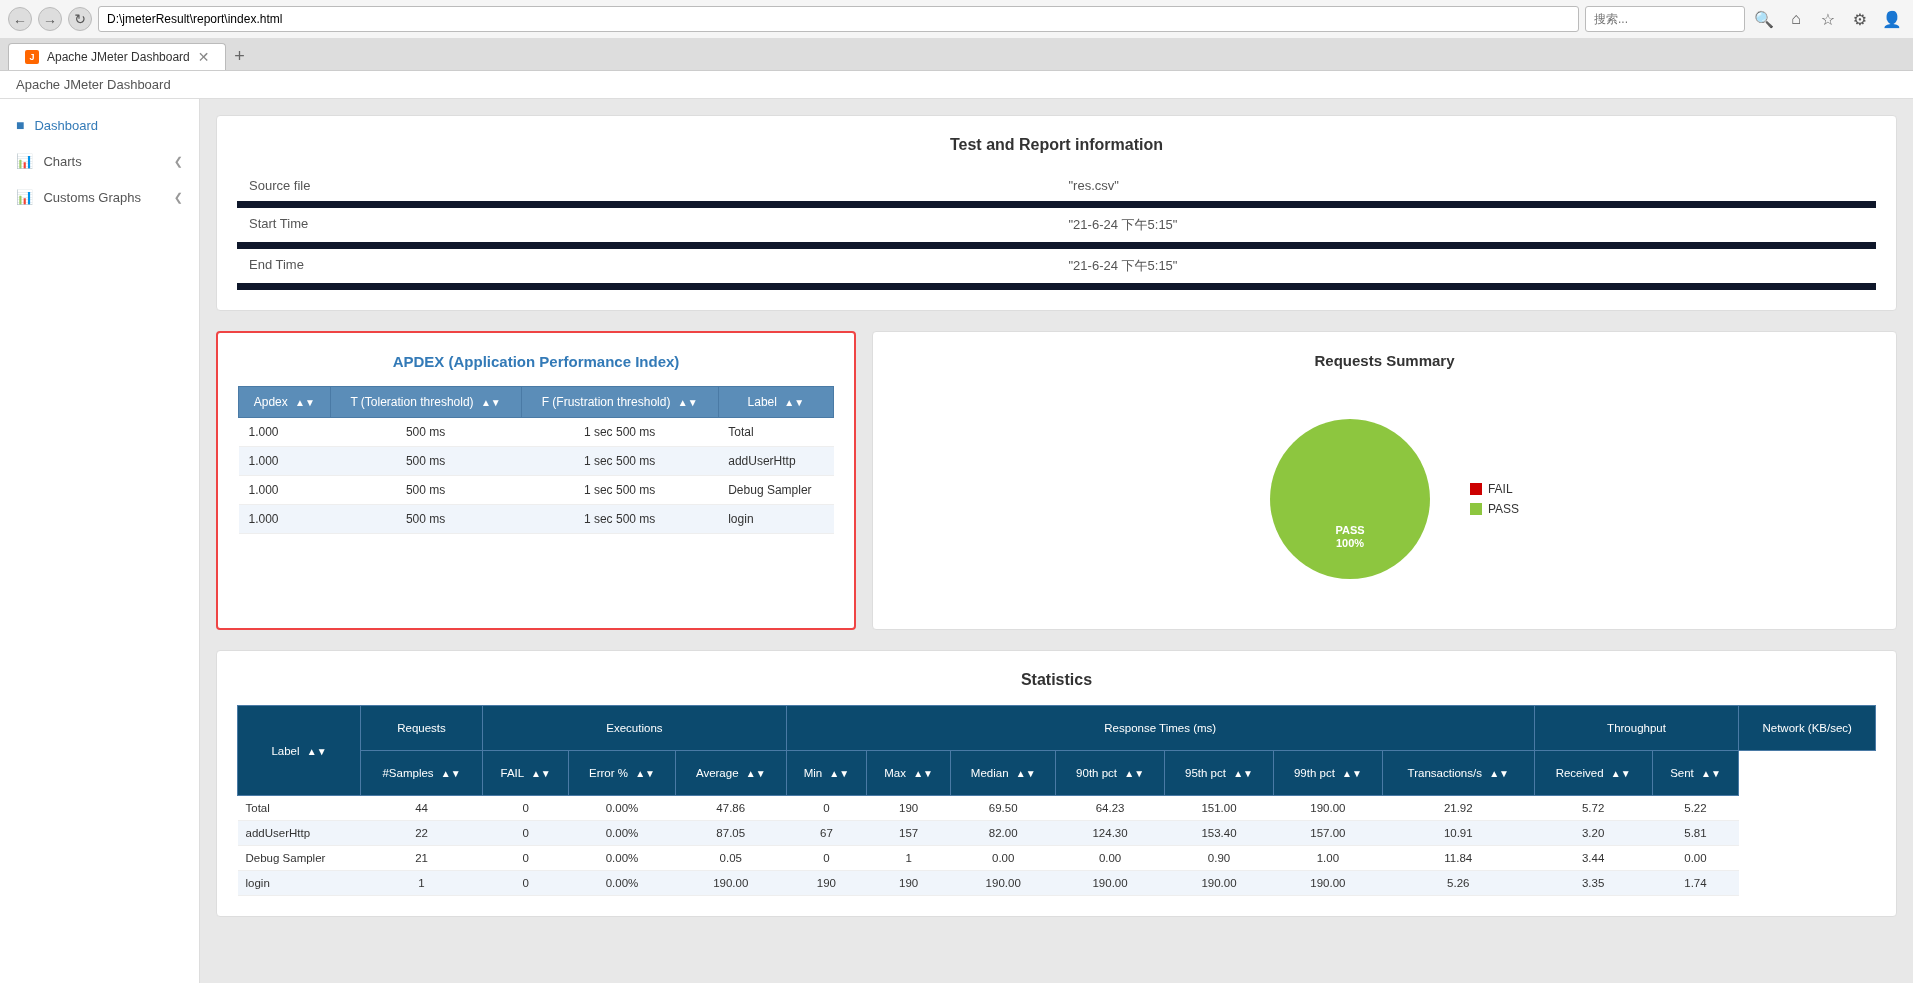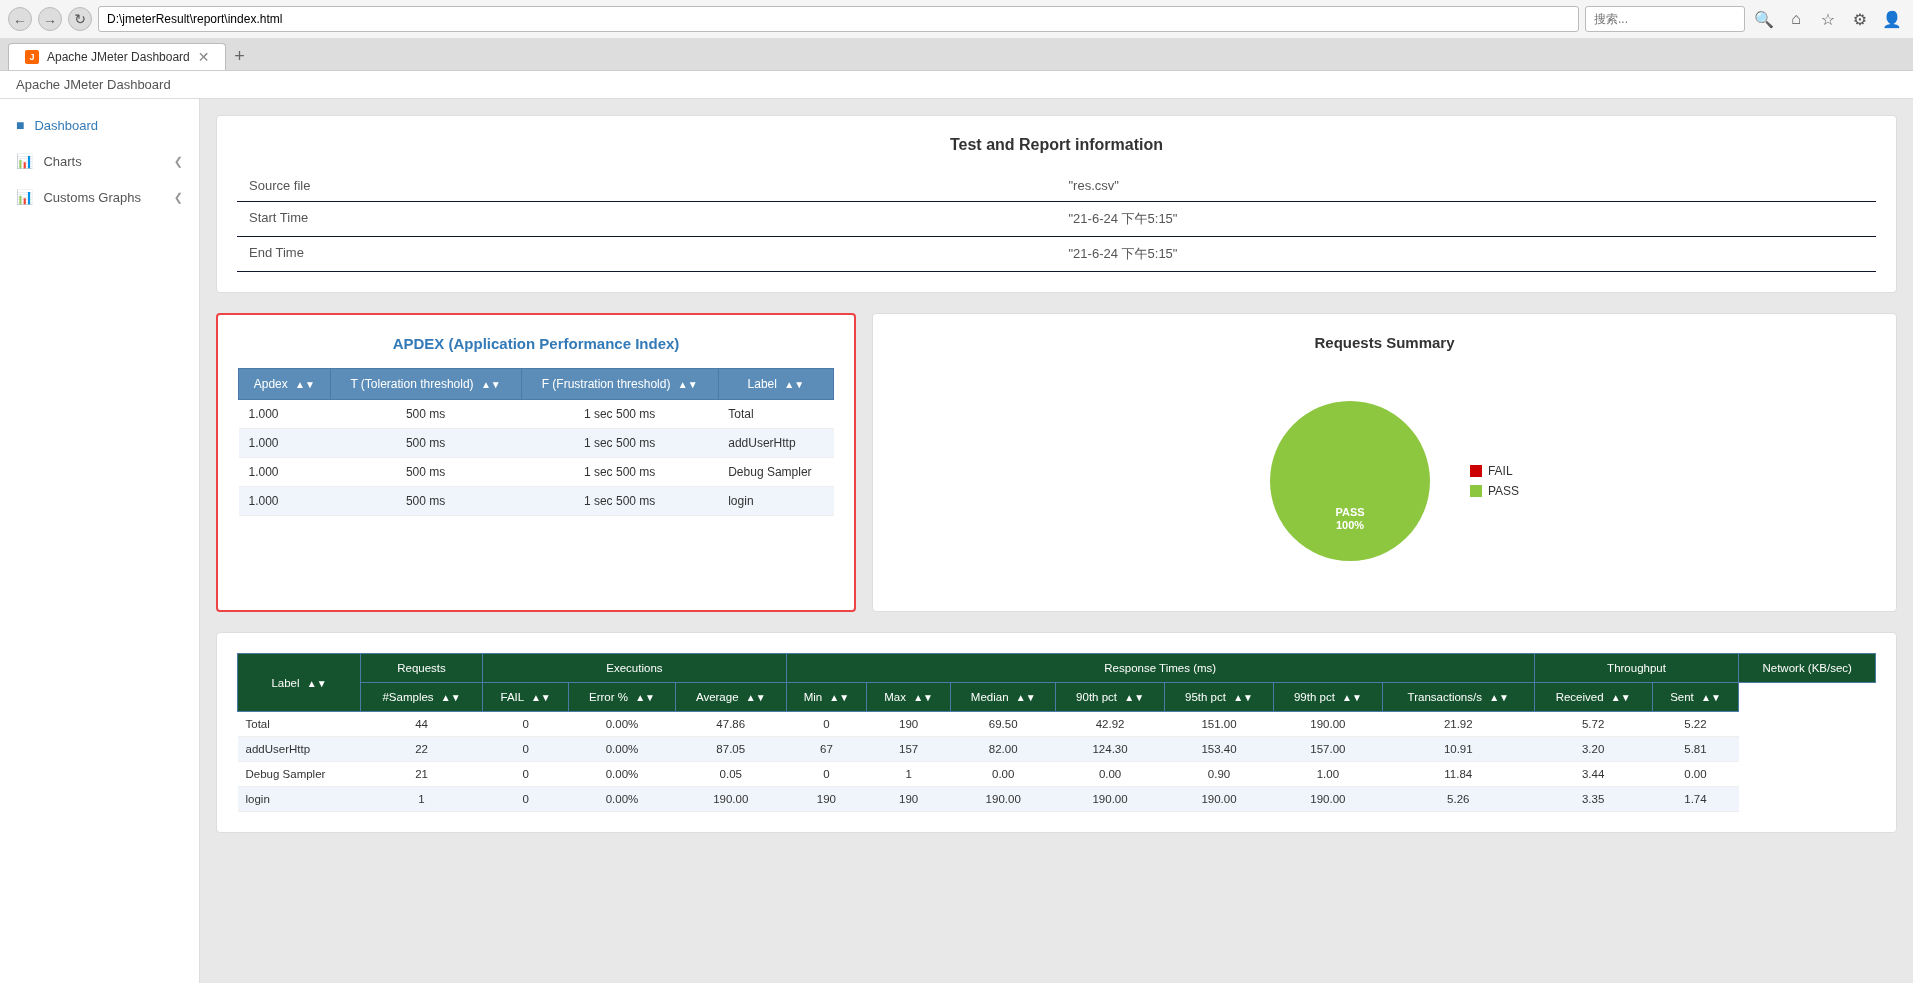--- a/index.html
+++ b/index.html
@@ -32,21 +32,21 @@
 
     
     .main-content { flex: 1; overflow-y: auto; padding: 16px; background: #e8e8e8; }
 
     
     .card { background: white; border: 1px solid #ddd; border-radius: 4px; margin-bottom: 20px; padding: 20px; }
 
     
     .info-title { text-align: center; font-size: 16px; font-weight: bold; color: #333; margin-bottom: 16px; }
     .info-table { width: 100%; border-collapse: collapse; }
-    .info-table td { padding: 8px 12px; border-bottom: 1px solid #0f172a; vertical-align: top; }
+    .info-table td { padding: 8px 12px; border-bottom: 7px solid #0f172a; vertical-align: top; }
     .info-table td:first-child { width: 50%; color: #555; }
     .info-table td:last-child { color: #555; }
 
     
     .two-col { display: flex; gap: 16px; margin-bottom: 20px; }
     .apdex-card { flex: 0 0 640px; background: white; border: 2px solid #ef4444; border-radius: 4px; padding: 20px; }
     .summary-card { flex: 1; background: white; border: 1px solid #ddd; border-radius: 4px; padding: 20px; }
     .section-title { text-align: center; font-size: 15px; font-weight: bold; color: #337ab7; margin-bottom: 16px; }
     .section-title-dark { text-align: center; font-size: 15px; font-weight: bold; color: #333; margin-bottom: 20px; }
 
@@ -62,21 +62,21 @@
     
     .pie-container { display: flex; align-items: center; justify-content: center; padding: 10px; }
     .pie-legend { display: flex; flex-direction: column; gap: 6px; margin-left: 20px; font-size: 12px; }
     .legend-item { display: flex; align-items: center; gap: 6px; }
     .legend-color { width: 12px; height: 12px; }
 
     
     .stats-card { background: white; border: 1px solid #ddd; border-radius: 4px; padding: 20px; }
     .stats-title { text-align: center; font-size: 16px; font-weight: bold; color: #333; margin-bottom: 16px; }
     .stats-table { width: 100%; border-collapse: collapse; font-size: 11.5px; }
-    .stats-table th { background: #14532d; color: white; padding: 8px 8px; text-align: center; border: 1px solid #4a7aa5; font-weight: normal; }
+    .stats-table th { background: #0c4a6e; color: white; padding: 16px 8px; text-align: center; border: 1px solid #4a7aa5; font-weight: normal; }
     .stats-table td { padding: 6px 8px; border-bottom: 1px solid #eee; text-align: center; }
     .stats-table tr:nth-child(even) td { background: #f0f5fb; }
     .stats-table tr:nth-child(odd) td { background: white; }
     .stats-table td:first-child { text-align: left; }
     .col-group-header { text-align: center; background: #5b8db8; color: white; padding: 5px; border: 1px solid #4a7aa5; font-weight: normal; }
   </style>
 </head>
 <body>
 
 <div class="browser-chrome">
@@ -207,20 +207,21 @@
             <div class="legend-item">
               <div class="legend-color" style="background:#8dc63f;"></div>
               <span>PASS</span>
             </div>
           </div>
         </div>
       </div>
     </div>
 
     <div class="stats-card">
+      <div class="stats-title">Statistics</div>
       <table class="stats-table">
         <thead>
           <tr>
             <th rowspan="2">Label <span class="sort-icon">▲▼</span></th>
             <th colspan="1" class="col-group-header">Requests</th>
             <th colspan="3" class="col-group-header">Executions</th>
             <th colspan="7" class="col-group-header">Response Times (ms)</th>
             <th colspan="2" class="col-group-header">Throughput</th>
             <th colspan="2" class="col-group-header">Network (KB/sec)</th>
           </tr>
@@ -243,21 +244,21 @@
         <tbody id="stats-table-body">
             <tr>
     <td>Total</td>
     <td>44</td>
     <td>0</td>
     <td>0.00%</td>
     <td>47.86</td>
     <td>0</td>
     <td>190</td>
     <td>69.50</td>
-    <td>42.92</td>
+    <td>64.23</td>
     <td>151.00</td>
     <td>190.00</td>
     <td>21.92</td>
     <td>5.72</td>
     <td>5.22</td>
   </tr>
             <tr>
     <td>addUserHttp</td>
     <td>22</td>
     <td>0</td>

